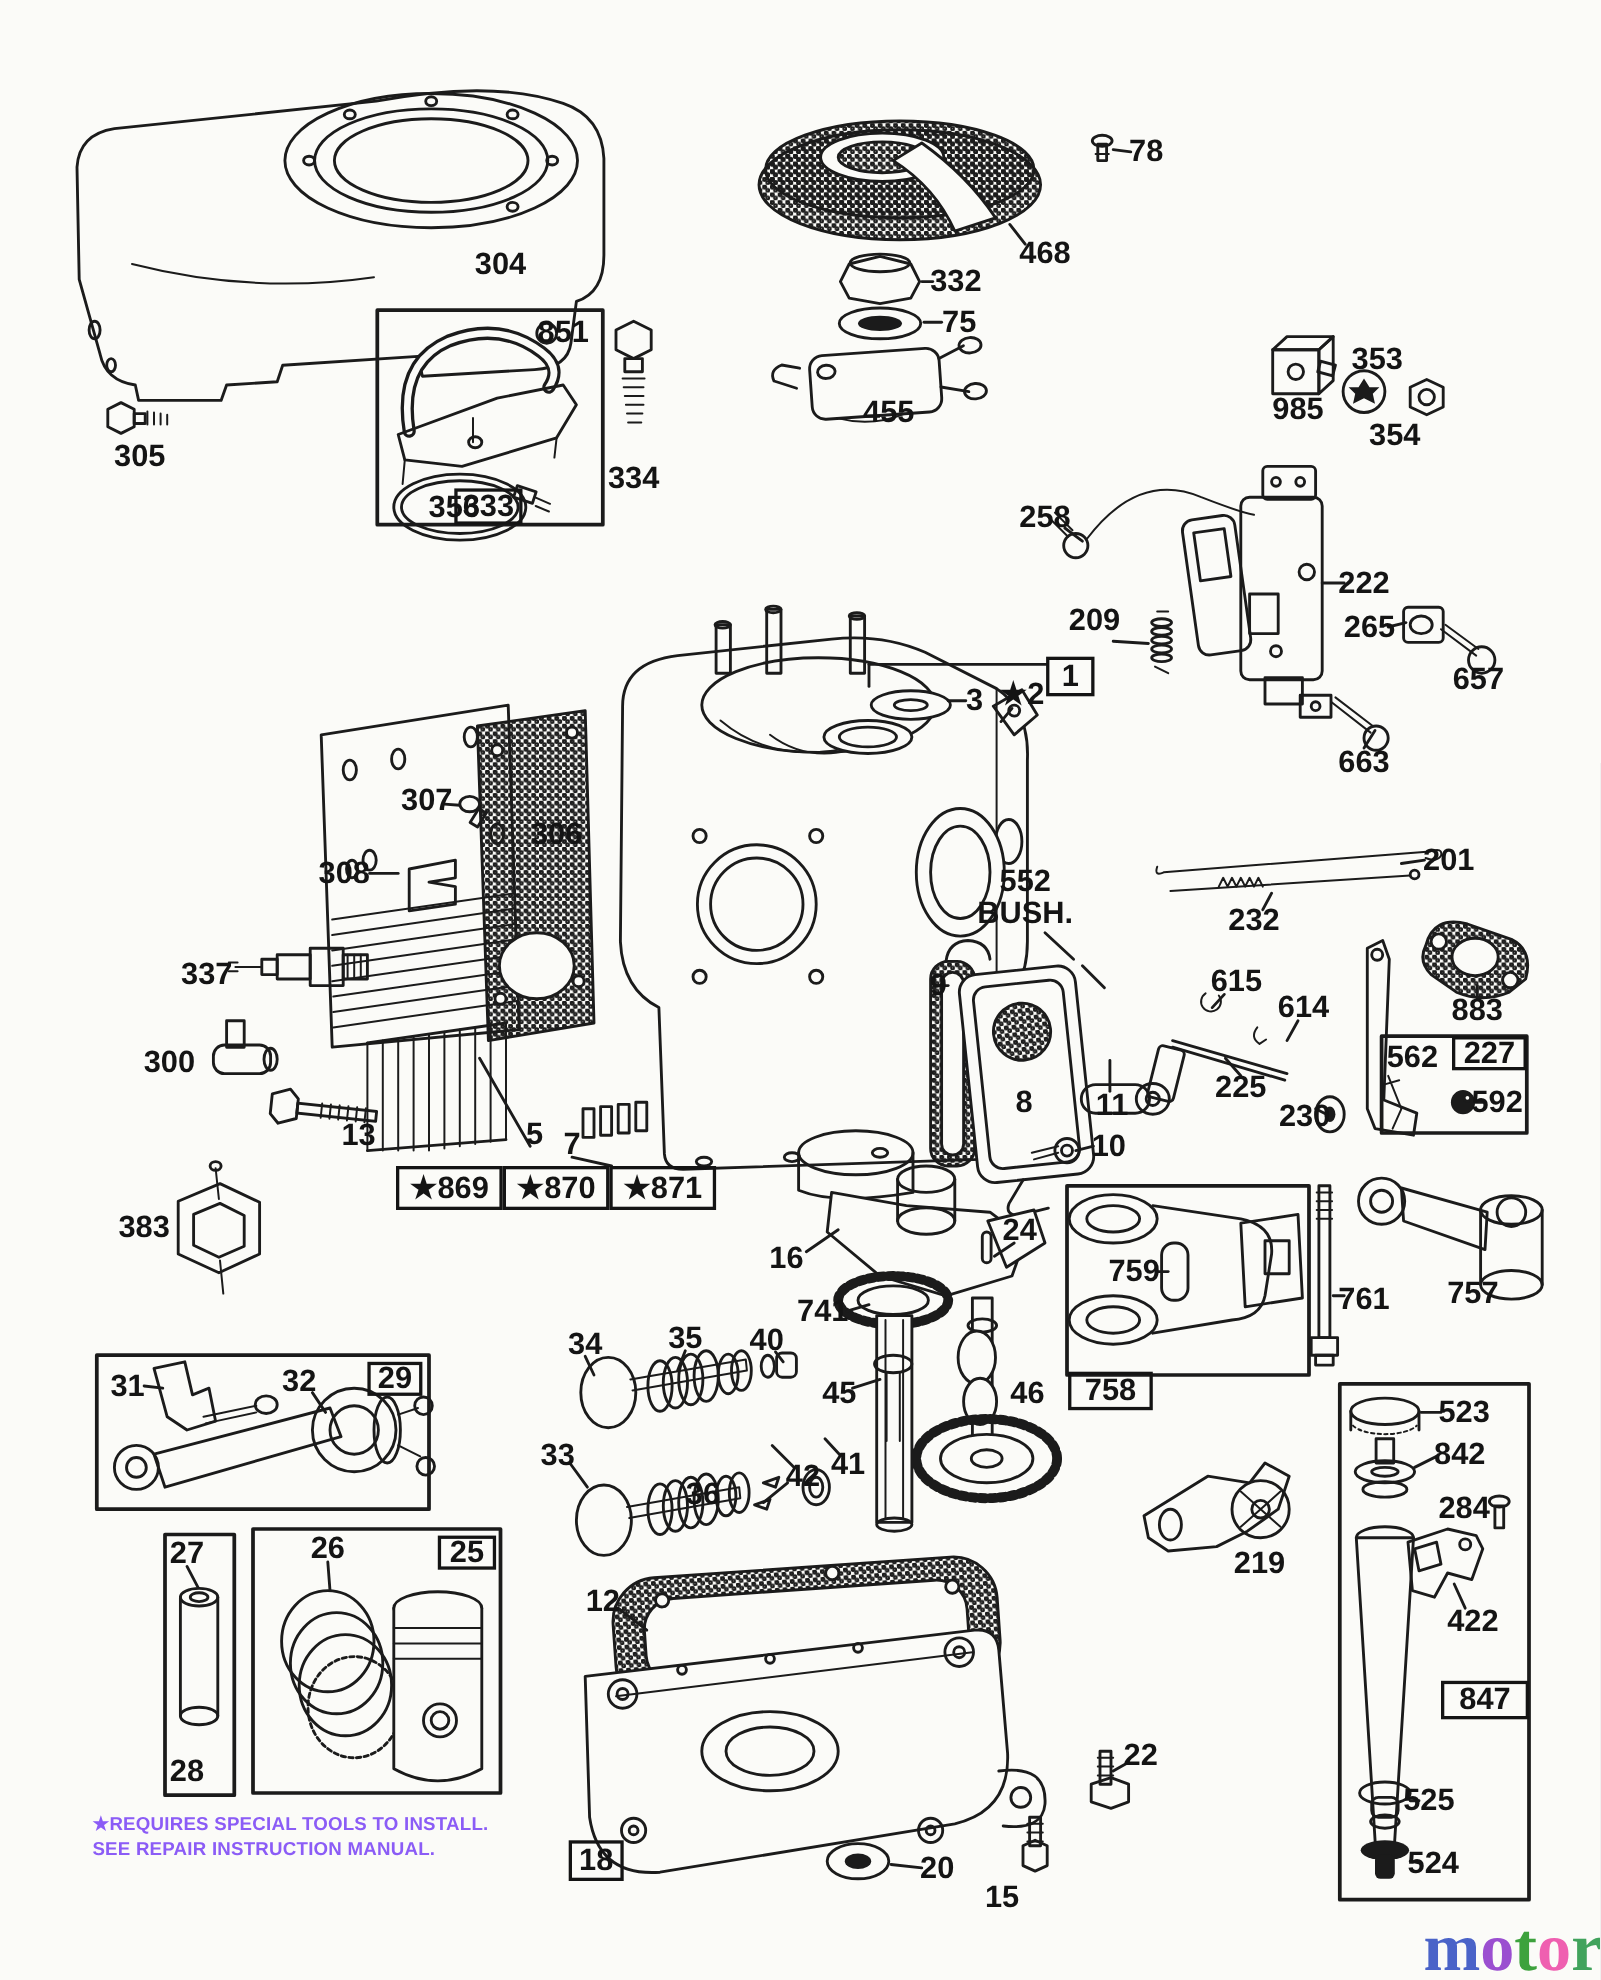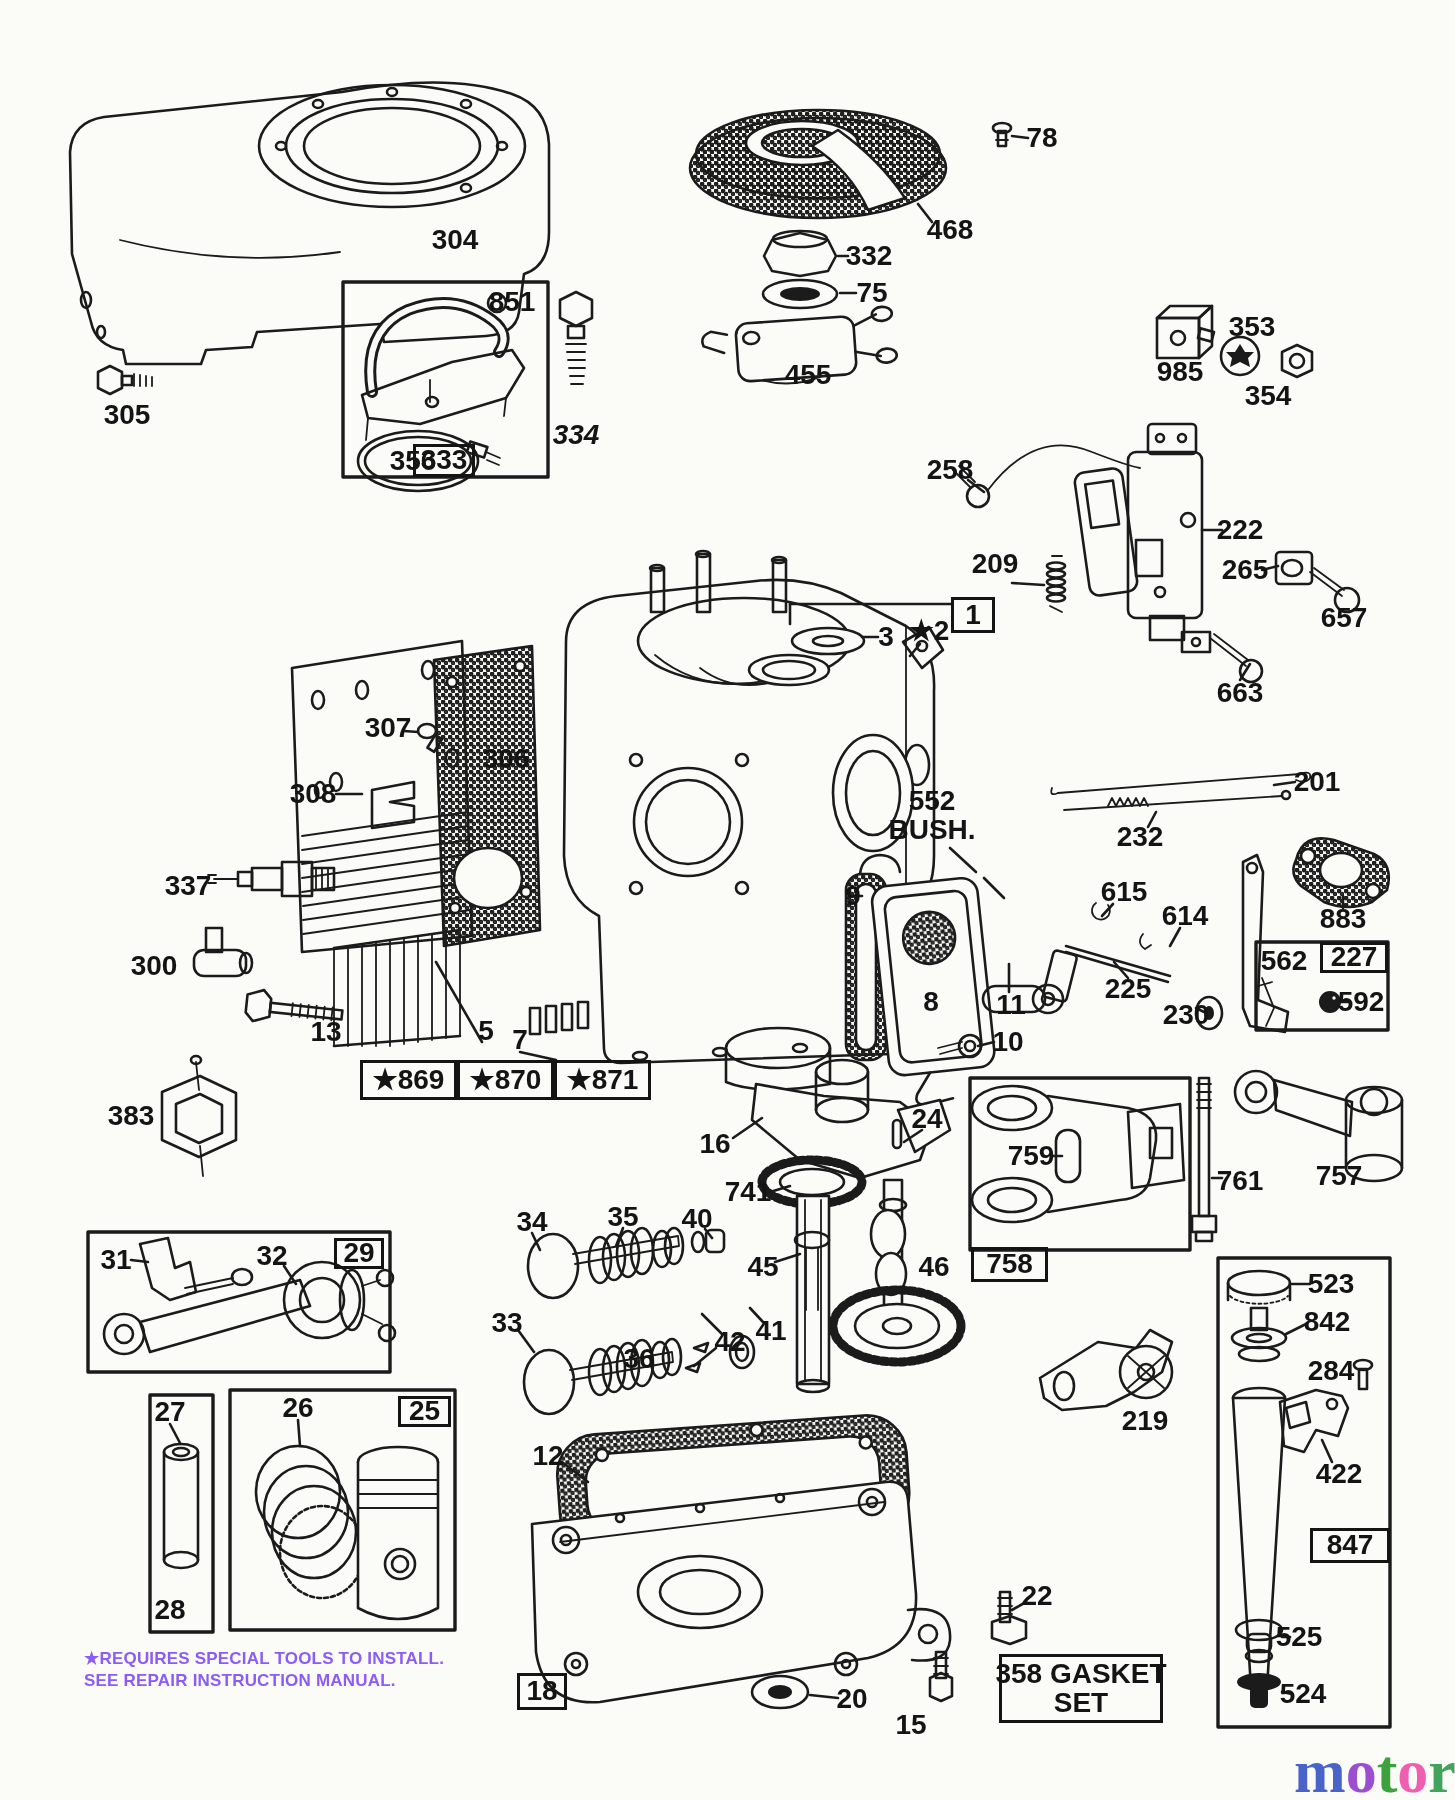--- a/index.html
+++ b/index.html
@@ -576,21 +576,21 @@
 <div id="labels">
       <div class="plabel" style="left: 455px; top: 240px;">
         <div>304</div>
       </div>
       <div class="plabel" style="left: 127px; top: 415px;">
         <div>305</div>
       </div>
       <div class="plabel" style="left: 512px; top: 302px;">
         <div>851</div>
       </div>
-      <div class="plabel" style="left: 576px; top: 435px; font-style: italic;">
+      <div class="plabel" style="left: 576px; top: 435px;">
         <div>334</div>
       </div>
       <div class="plabel" style="left: 413px; top: 461px;">
         <div>356</div>
       </div>
       <div class="plabel" style="left: 1042px; top: 138px;">
         <div>78</div>
       </div>
       <div class="plabel" style="left: 950px; top: 230px;">
         <div>468</div>
@@ -825,24 +825,20 @@
         <div>18</div>
       </div>
       <div class="plabel boxedlbl" style="left: 360px; top: 1060px; width: 97px; height: 40px;">
         <div>★869</div>
       </div>
       <div class="plabel boxedlbl" style="left: 457px; top: 1060px; width: 97px; height: 40px;">
         <div>★870</div>
       </div>
       <div class="plabel boxedlbl" style="left: 554px; top: 1060px; width: 97px; height: 40px;">
         <div>★871</div>
-      </div>
-      <div class="plabel boxedlbl" style="left: 999px; top: 1654px; width: 164px; height: 69px;">
-        <div>358 GASKET</div>
-        <div>SET</div>
       </div>
     </div>
 
 <div class="footnote">
   <div>★REQUIRES SPECIAL TOOLS TO INSTALL.</div>
   <div>SEE REPAIR INSTRUCTION MANUAL.</div>
 </div>
 
 <div class="watermark"><span id="wmletters"><span style="color: rgb(74, 99, 200);">m</span><span style="color: rgb(155, 79, 208);">o</span><span style="color: rgb(61, 162, 61);">t</span><span style="color: rgb(239, 95, 176);">o</span><span style="color: rgb(65, 163, 92);">r</span><span style="color: rgb(240, 138, 38);">u</span><span style="color: rgb(233, 184, 31);">f</span></span></div>
 

